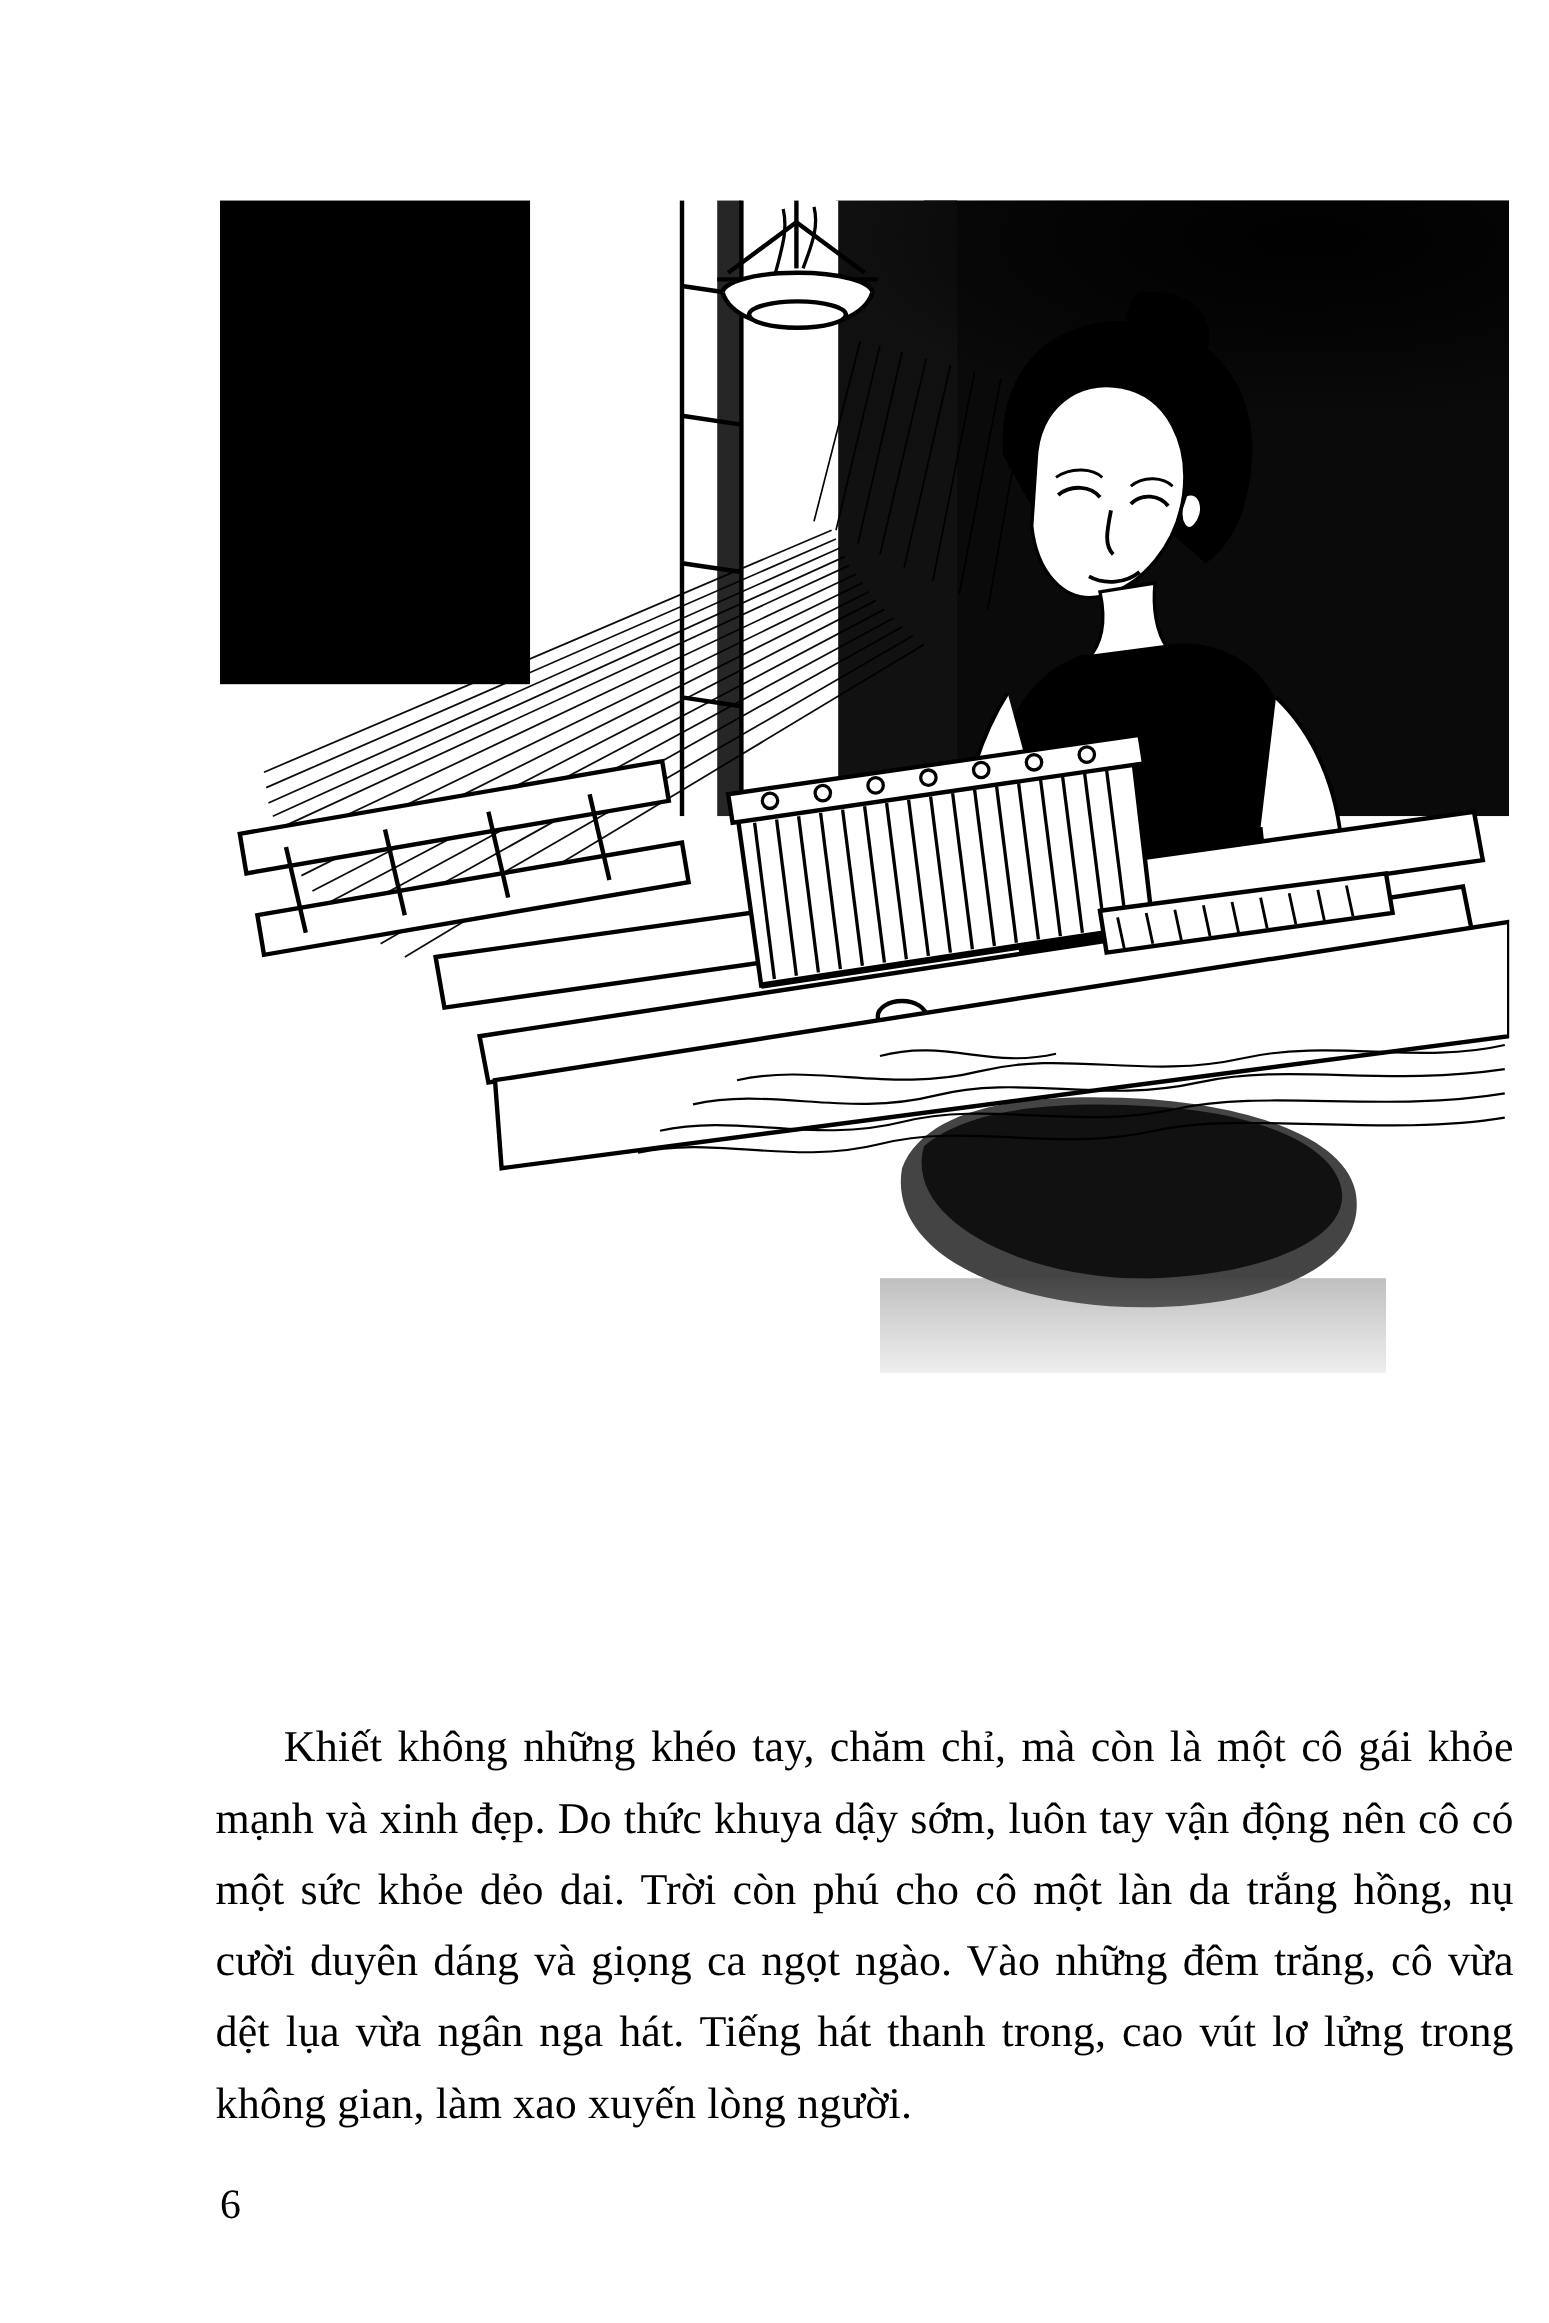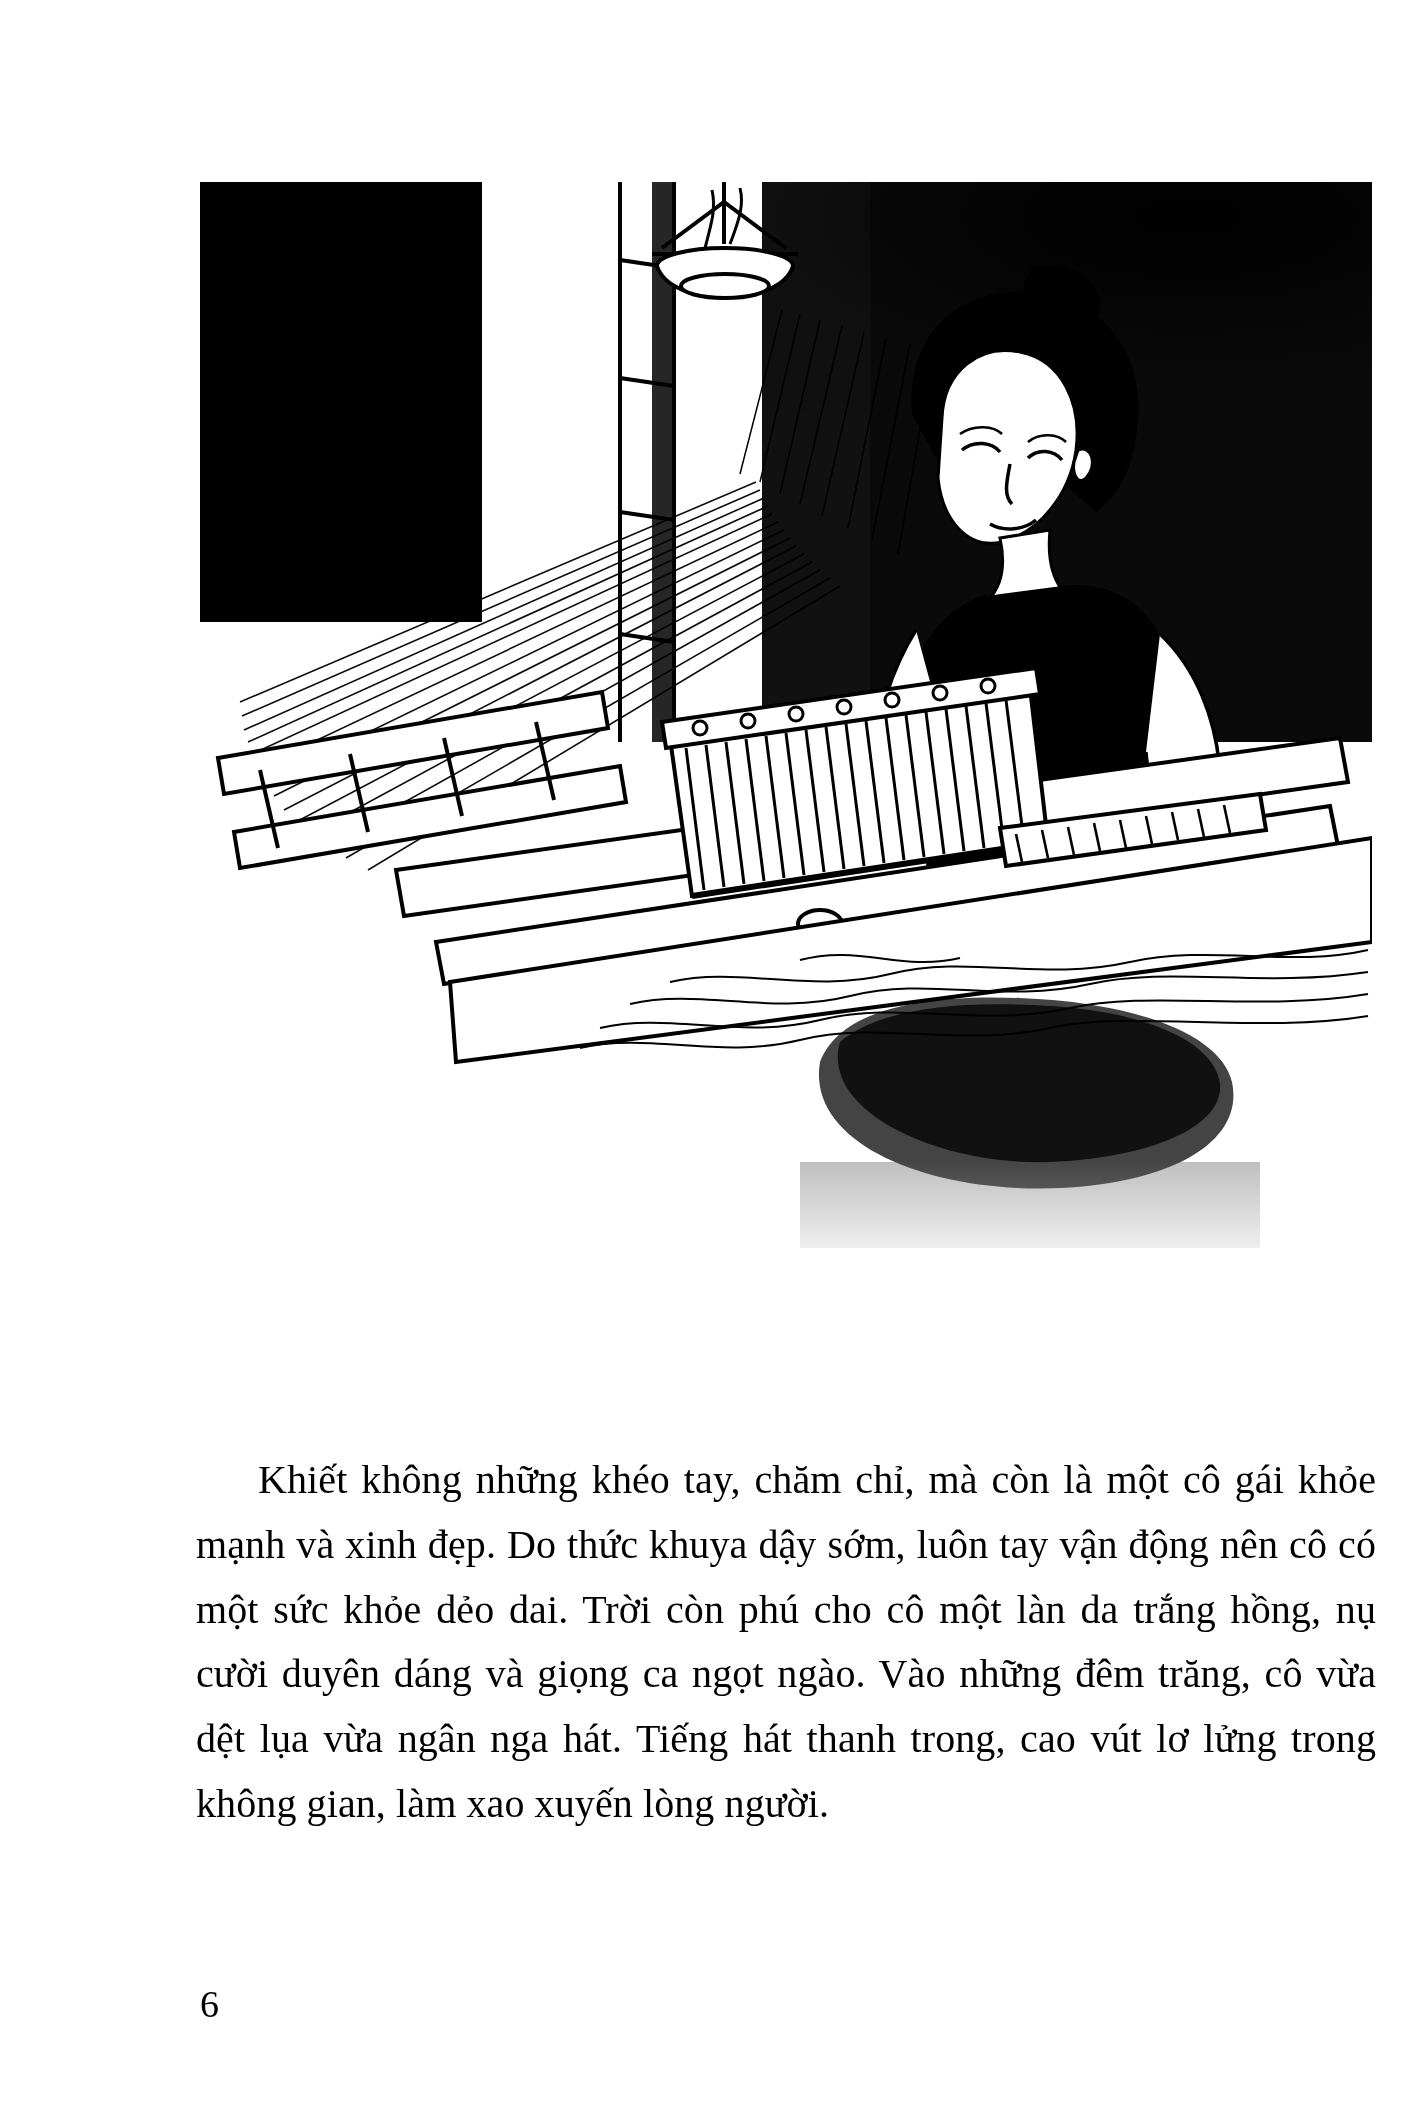--- a/index.html
+++ b/index.html
@@ -35,21 +35,21 @@
   .illus-svg {
     display: block;
     width: 100%;
     height: 100%;
   }
 
   
   .body-text {
     position: absolute;
     left: 196px;
-    top: 1448px;
+    top: 1556px;
     width: 1180px;
     font-size: 40px;
     line-height: 1.62;
     text-align: justify;
     text-justify: inter-word;
     letter-spacing: 0.1px;
   }
   .body-text p {
     margin: 0;
     text-indent: 62px;

